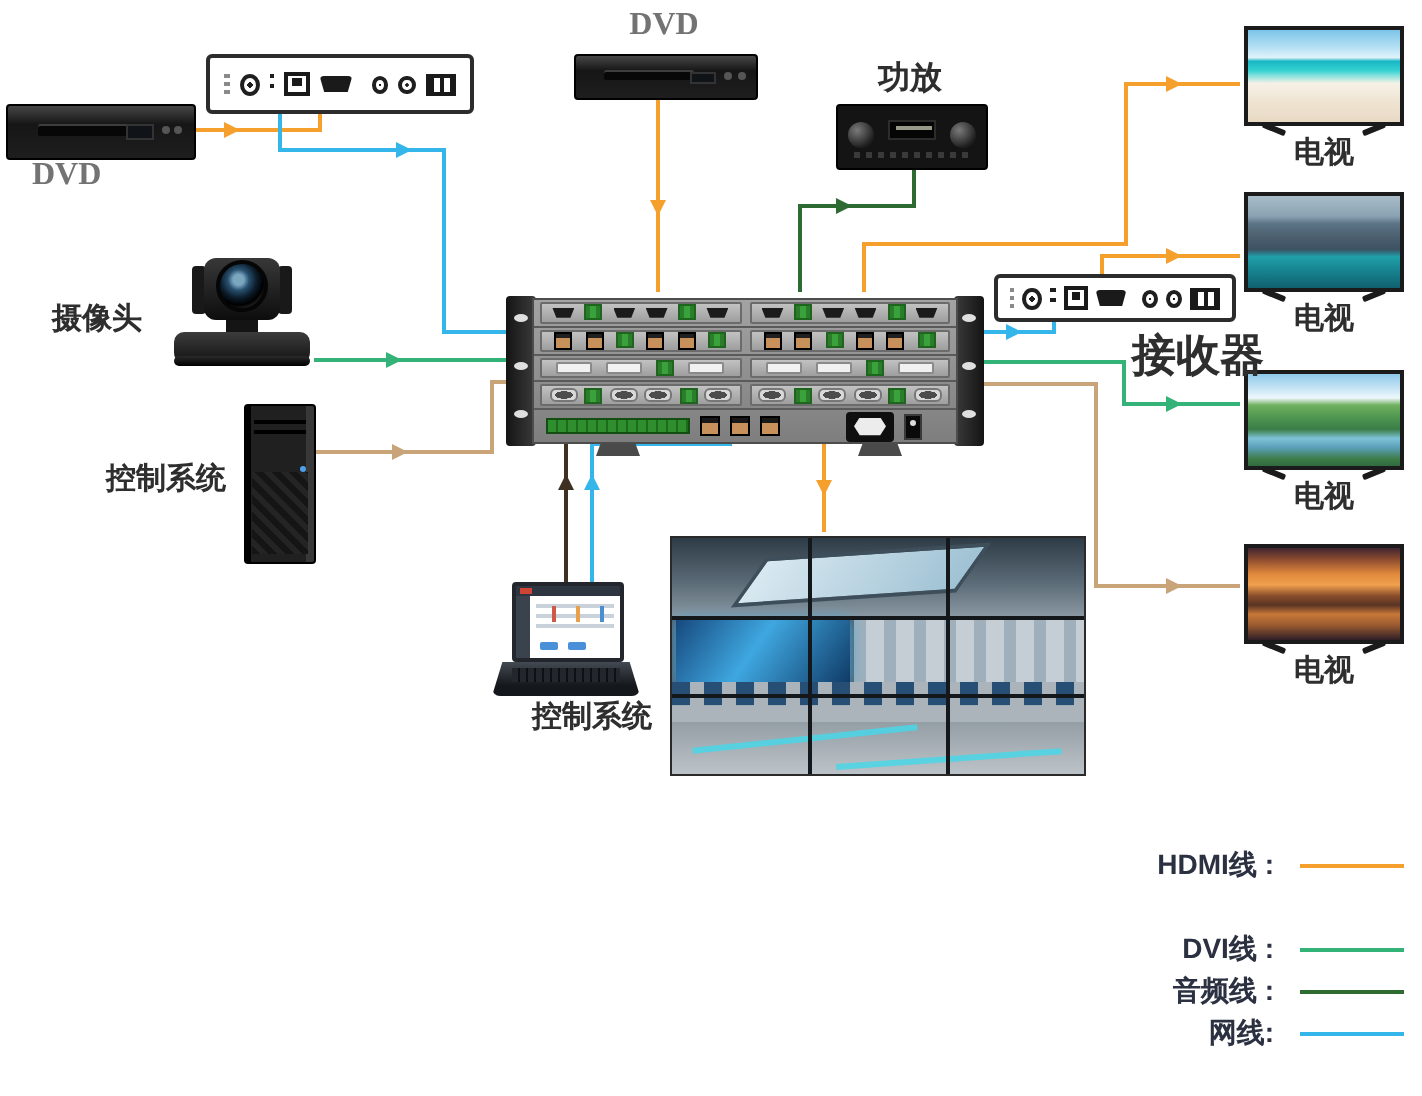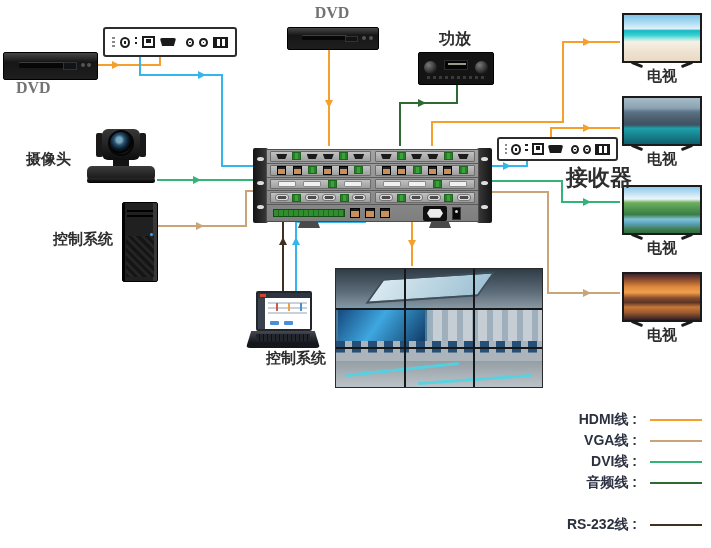--- a/index.html
+++ b/index.html
@@ -141,21 +141,21 @@
   .w-neon1,.w-neon2{height:3px;background:#49d6e8;opacity:.85;}
   .w-neon1{left:5%;width:55%;top:84%;transform:rotate(-6deg);}
   .w-neon2{left:40%;width:55%;top:92%;transform:rotate(-4deg);}
   .w-gv1,.w-gv2{top:0;bottom:0;width:2px;background:#15181a;}
   .w-gv1{left:33.2%;} .w-gv2{left:66.4%;}
   .w-gh1,.w-gh2{left:0;right:0;height:2px;background:#15181a;}
   .w-gh1{top:33.2%;} .w-gh2{top:66.4%;}
 
   
   .legend-row{position:absolute;z-index:3;display:flex;align-items:center;justify-content:flex-end;
-       width:182px;height:17px;}
+       width:182px;height:17px;margin-top:13px;}
   .legend-row .t{font-size:14px;font-weight:bold;color:#2b3140;white-space:nowrap;}
   .legend-row .sw{width:52px;height:2px;margin-left:13px;flex:none;}
 </style>
 </head>
 <body>
 
 <div id="stage">
 
   <svg class="lines" width="711" height="548" viewBox="0 0 711 548">
     <g fill="none" stroke-width="2">
@@ -420,30 +420,26 @@
     <div class="w-gv1"></div>
     <div class="w-gv2"></div>
     <div class="w-gh1"></div>
     <div class="w-gh2"></div>
   </div>
 
   <div class="legend-row" style="left:520px;top:411px;">
     <span class="t">HDMI线 :</span>
     <span class="sw" style="background: rgb(245, 160, 44);"></span>
   </div>
-  <div class="legend-row" style="left:520px;top:432px;">
-    <span class="t">VGA线 :</span>
-    <span class="sw" style="background: rgb(200, 164, 120);"></span>
-  </div>
   <div class="legend-row" style="left:520px;top:453px;">
     <span class="t">DVI线 :</span>
     <span class="sw" style="background: rgb(51, 179, 119);"></span>
   </div>
   <div class="legend-row" style="left:520px;top:474px;">
     <span class="t">音频线 :</span>
     <span class="sw" style="background: rgb(46, 107, 51);"></span>
   </div>
-  <div class="legend-row" style="left:520px;top:516px;">
-    <span class="t">RS-232线 :</span>
-    <span class="sw" style="background: rgb(62, 49, 34);"></span>
+  <div class="legend-row" style="left:520px;top:495px;">
+    <span class="t">网线:</span>
+    <span class="sw" style="background: rgb(53, 182, 234);"></span>
   </div>
 
 </div>
 
 </body></html>

